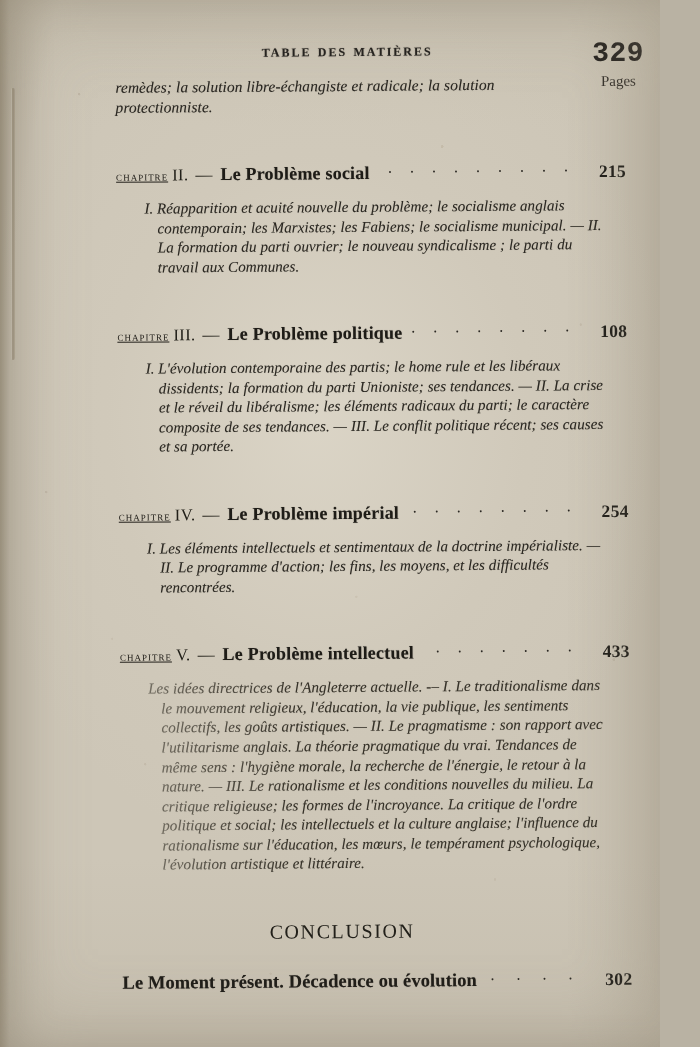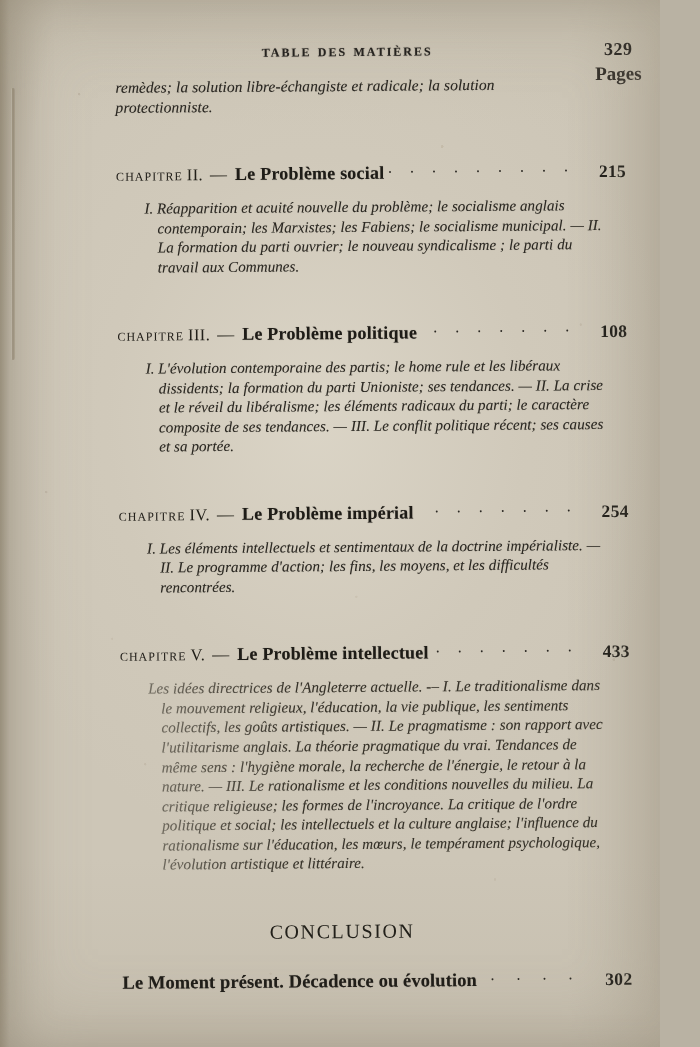--- a/index.html
+++ b/index.html
@@ -97,32 +97,32 @@
   .running-head::first-letter { font-size: 1em; }
 
   .folio {
     position: absolute;
     right: 44px;
     top: 42px;
     text-align: center;
     width: 70px;
   }
   .folio .num {
-    font-size: 18px;
+    font-size: 28px;
     font-weight: 700;
     line-height: 1;
     color: #26231f;
     letter-spacing: .5px;
+    font-family: Liberation Mono, monospace;
   }
   .folio .lbl {
-    font-size: 19px;
+    font-size: 15px;
     line-height: 1.4;
     color: #35312b;
     margin-top: 3px;
-    font-weight: bold;
   }
 
   .col {
     position: absolute;
     left: 118px;
     width: 510px;
     top: 76px;
   }
 
   
@@ -142,23 +142,24 @@
     display: flex;
     align-items: baseline;
     font-size: 17px;
     color: #222019;
     white-space: nowrap;
   }
   .chaplabel {
     font-variant: small-caps;
     text-transform: lowercase;
     letter-spacing: 1.0px;
-    font-size: 17px;
+    font-size: 13px;
     font-weight: 400;
     color: #23201b;
+    text-decoration: underline;
   }
   .chapnum {
     margin-left: 4px;
     font-size: 16.5px;
     letter-spacing: .4px;
     margin-top: 12px;
   }
   .dash { margin: 0 8px 0 7px; letter-spacing: 0; }
   .chaptitle {
     font-weight: 700;

